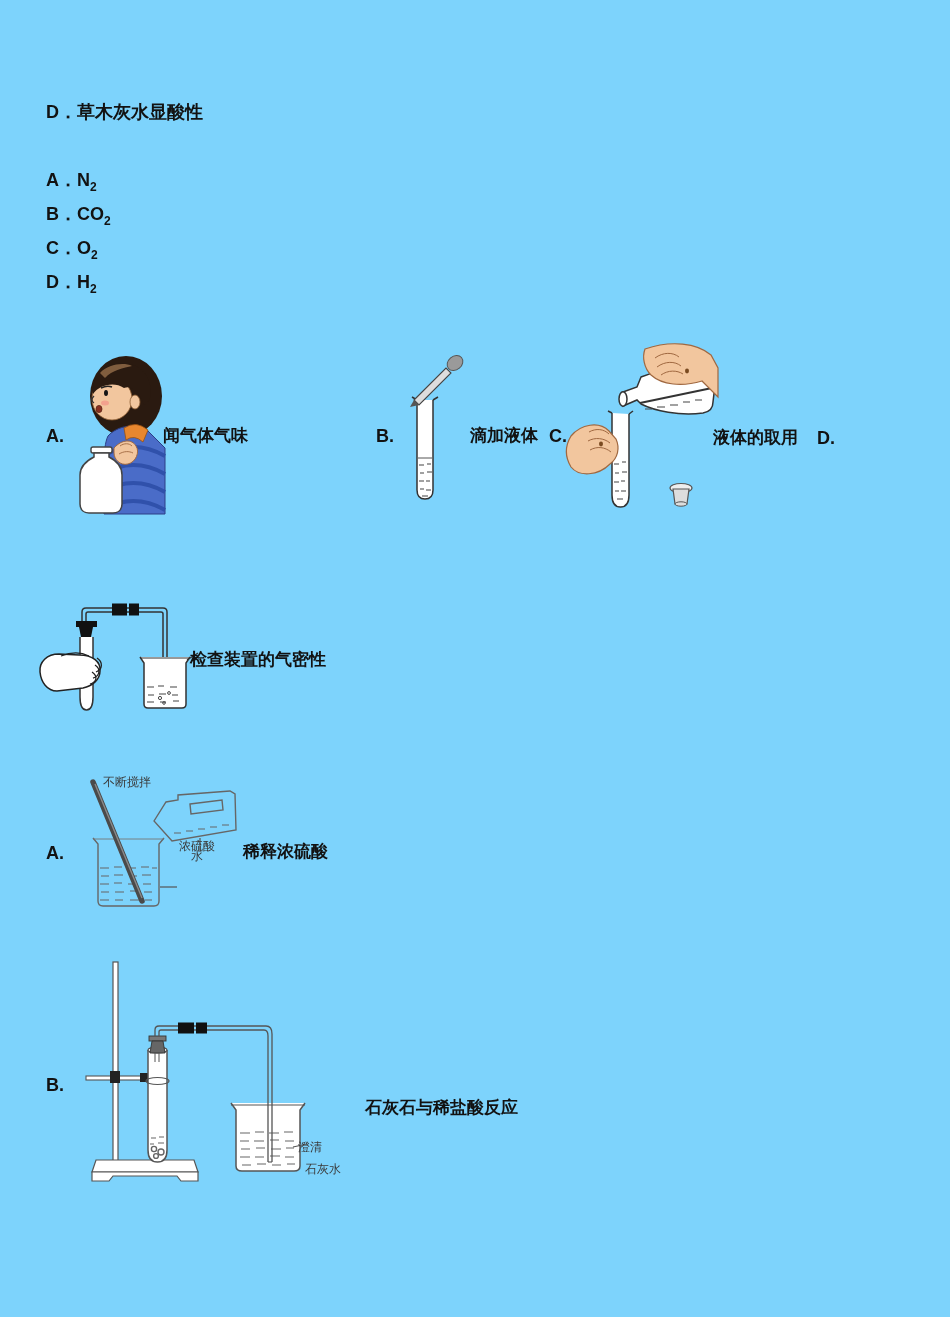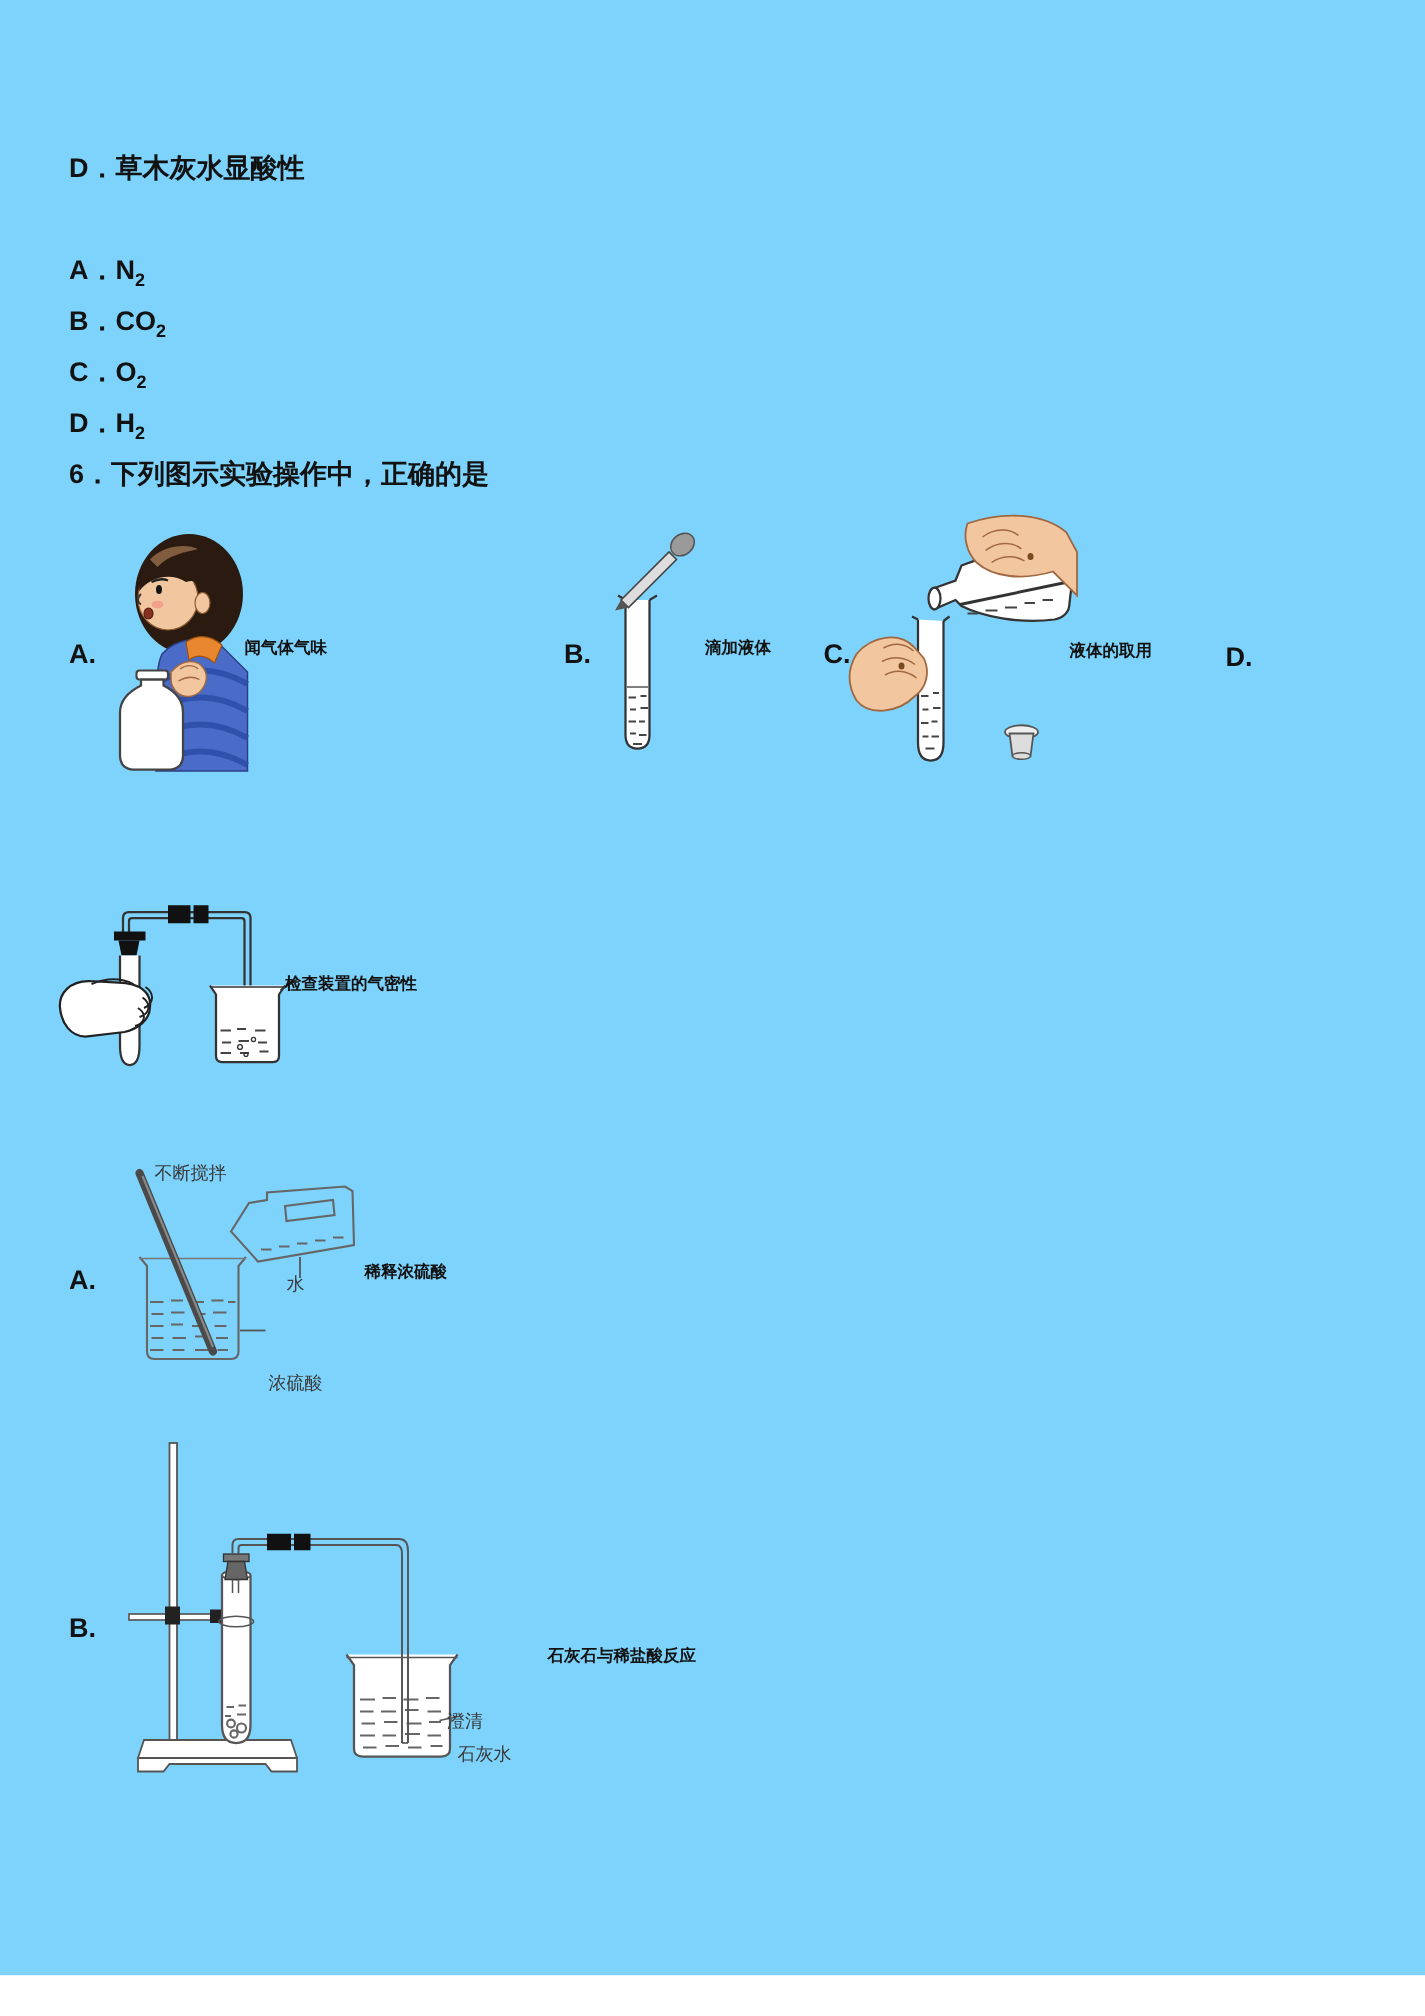--- a/index.html
+++ b/index.html
@@ -1,20 +1,20 @@
 <!DOCTYPE html>
 <html><head>
 <meta charset="utf-8">
 <style>
   html,body{margin:0;padding:0;background:#ffffff;}
   .page{position:relative;width:950px;height:1317px;background:#7dd3fc;overflow:hidden;
         font-family:Liberation Sans, sans-serif;color:#111;}
   .t{position:absolute;white-space:nowrap;line-height:1.15;}
   .main{font-size:18px;font-weight:bold;color:#121212;}
-  .cap{font-size:11px;font-weight:bold;color:#121212;}
+  .cap{font-size:17px;font-weight:bold;color:#121212;}
   .ann{font-size:12px;font-weight:normal;color:#3a3a3a;}
   sub.s2{font-size:12px;font-weight:bold;line-height:0;}
   svg{position:absolute;overflow:visible;}
   .ln{stroke:#333;stroke-width:1.5;fill:none;}
   .lng{stroke:#666;stroke-width:1.4;fill:none;}
   .dash{stroke:#444;stroke-width:1.2;fill:none;}
   .dashg{stroke:#666;stroke-width:1.2;fill:none;}
   .wfill{fill:#fff;}
 </style>
 </head>
@@ -22,21 +22,20 @@
 
 <div class="page">
 
   <div class="t main" style="left:46px;top:102px">D．草木灰水显酸性</div>
 
   <div class="t main" style="left:46px;top:170px"><span>A．</span><span>N</span><sub class="s2">2</sub></div>
   <div class="t main" style="left:46px;top:204px"><span>B．</span><span>CO</span><sub class="s2">2</sub></div>
   <div class="t main" style="left:46px;top:238px"><span>C．</span><span>O</span><sub class="s2">2</sub></div>
   <div class="t main" style="left:46px;top:272px"><span>D．</span><span>H</span><sub class="s2">2</sub></div>
 
-  <div class="t main" style="left:46px;top:306px">6．下列图示实验操作中，正确的是</div>
 
   <div class="t main" style="left:46px;top:426px">A.</div>
   <svg style="left:74px;top:352px" width="92" height="163" viewBox="0 0 92 163">
     <g>
       <ellipse cx="52" cy="44" rx="36" ry="40" fill="#2a1a10"></ellipse>
       <ellipse cx="38" cy="47" rx="20" ry="21" stroke="#8a5a30" stroke-width="0.8" fill="#f2c69e"></ellipse>
       <path d="M 19,42 C 18,22 32,11 48,11 C 66,11 77,24 77,40 C 77,47 74,51 70,53 C 66,40 58,33 50,36 C 40,29 25,33 19,42 Z" fill="#2a1a10"></path>
       <path d="M 26,21 C 34,12 50,10 58,14 C 50,16 38,18 31,26 Z" opacity="0.9" fill="#8a6544"></path>
       <ellipse cx="61" cy="50" rx="5" ry="7" stroke="#8a5a30" stroke-width="0.8" fill="#f2c69e"></ellipse>
       <path d="M 27,36 Q 33,33 38,35" stroke="#222" stroke-width="1.6" fill="none"></path>
@@ -152,21 +151,21 @@
     <g>
       <path d="M 68,47 L 80,28 L 92,26 L 92,21 L 144,17 L 149,20 L 150,56 L 86,67 Z" class="lng" fill="#fff"></path>
       <path d="M 104,30 L 136,26 L 137,36 L 105,40 Z" class="lng"></path>
       <path d="M 88,59 h7 M 100,57 h7 M 112,55 h7 M 124,53 h7 M 136,51 h7" class="dashg"></path>
     </g>
     <path d="M 114,64 L 114,78" stroke="#555" stroke-width="1.2"></path>
     <path d="M 74,113 L 91,113" stroke="#555" stroke-width="1.2"></path>
   </svg>
   <div class="t ann" style="left:103px;top:776px">不断搅拌</div>
   <div class="t ann" style="left:191px;top:850px">水</div>
-  <div class="t ann" style="left:179px;top:916px">浓硫酸</div>
+  <div class="t ann" style="left:179px;top:840px">浓硫酸</div>
   <div class="t cap" style="left:243px;top:842px">稀释浓硫酸</div>
 
   <div class="t main" style="left:46px;top:1075px">B.</div>
   <svg style="left:86px;top:950px" width="292" height="240" viewBox="0 0 292 240">
     <g>
       <rect x="27" y="12" width="5" height="200" class="wfill" stroke="#555" stroke-width="1.2"></rect>
       <path d="M 10,210 L 108,210 L 112,222 L 6,222 Z" class="wfill" stroke="#555" stroke-width="1.2"></path>
       <path d="M 6,222 L 112,222 L 112,231 L 95,231 L 91,226 L 27,226 L 23,231 L 6,231 Z" class="wfill" stroke="#555" stroke-width="1.2"></path>
       <rect x="0" y="126" width="62" height="4" class="wfill" stroke="#555" stroke-width="1.1"></rect>
       <rect x="24" y="121" width="10" height="12" fill="#222"></rect>

